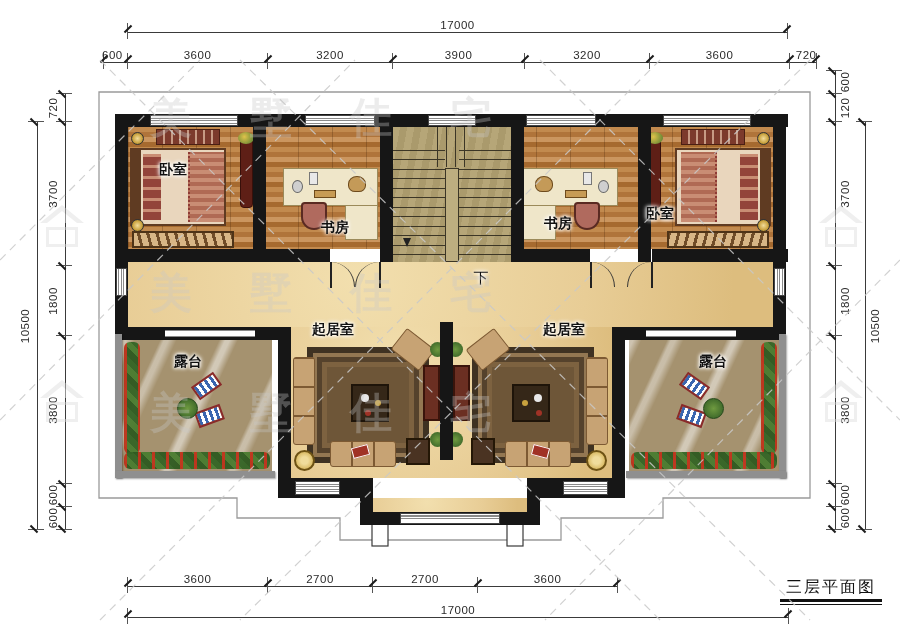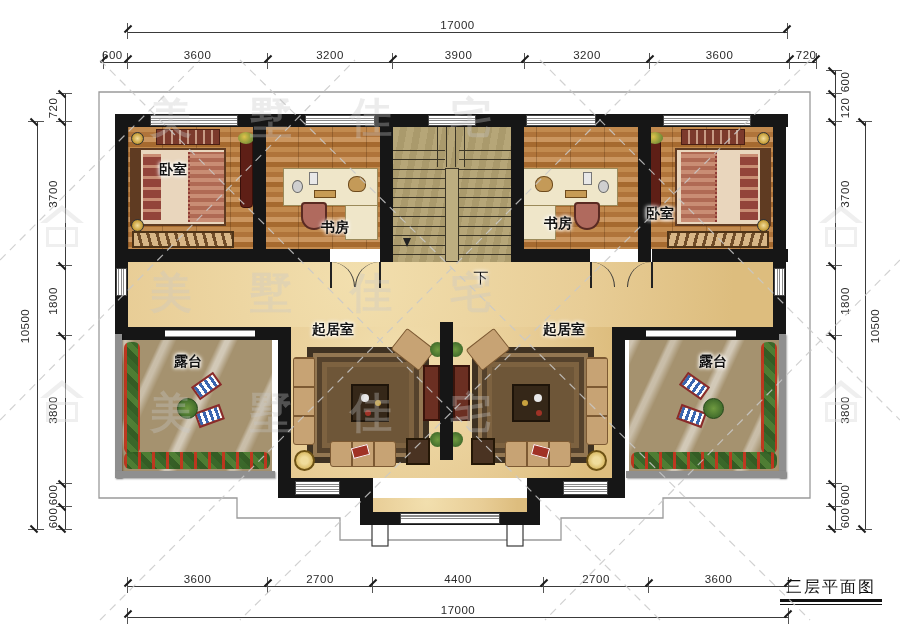--- a/index.html
+++ b/index.html
@@ -269,23 +269,20 @@
         <span style="transform:translateX(-35%);">720</span>
       </div>
   </div>
 
   <div class="dimrow h" style="left:127px;top:577px;">
     <div class="seg" style="width:140px;">
         <span>3600</span>
       </div>
     <div class="seg" style="width:105px;">
         <span>2700</span>
-      </div>
-    <div class="seg" style="width:171px;">
-        <span>4400</span>
       </div>
     <div class="seg" style="width:105px;">
         <span>2700</span>
       </div>
     <div class="seg last" style="width:141px;">
         <span>3600</span>
       </div>
   </div>
 
   <div class="dimrow h" style="left:127px;top:608px;">

